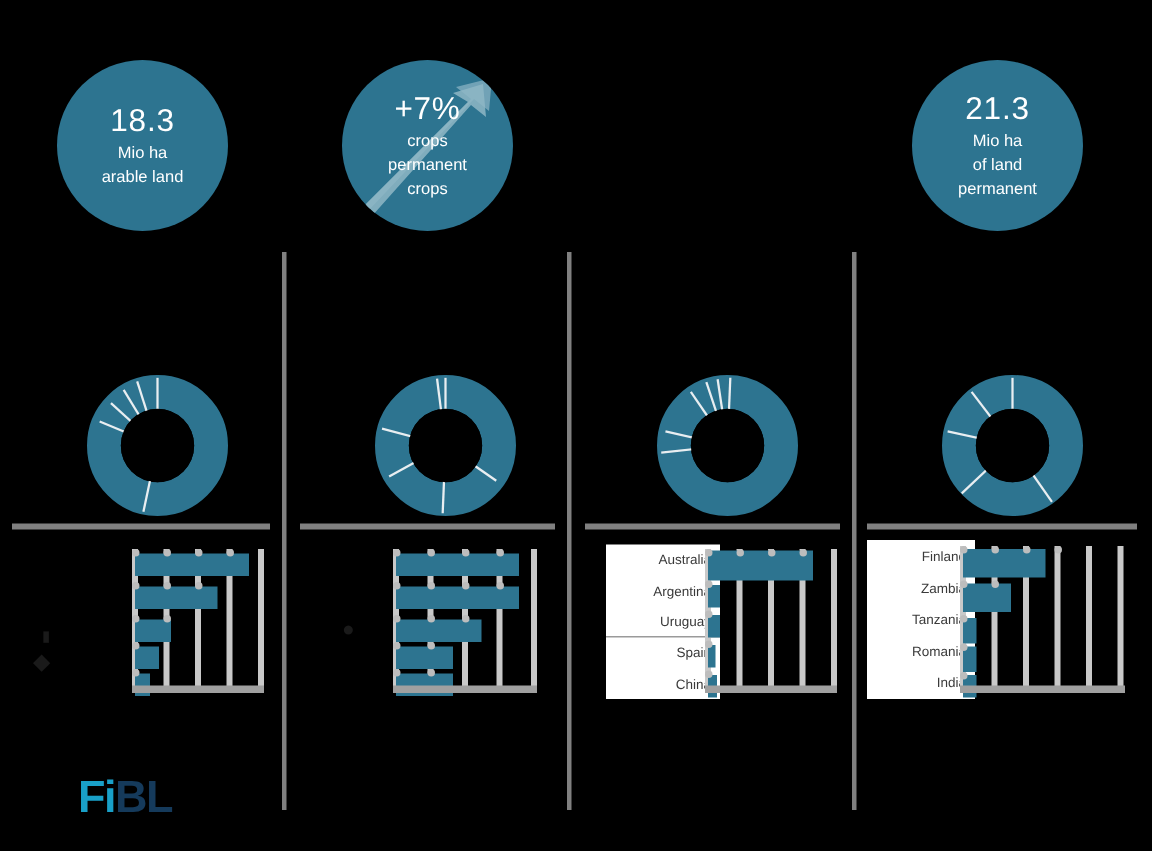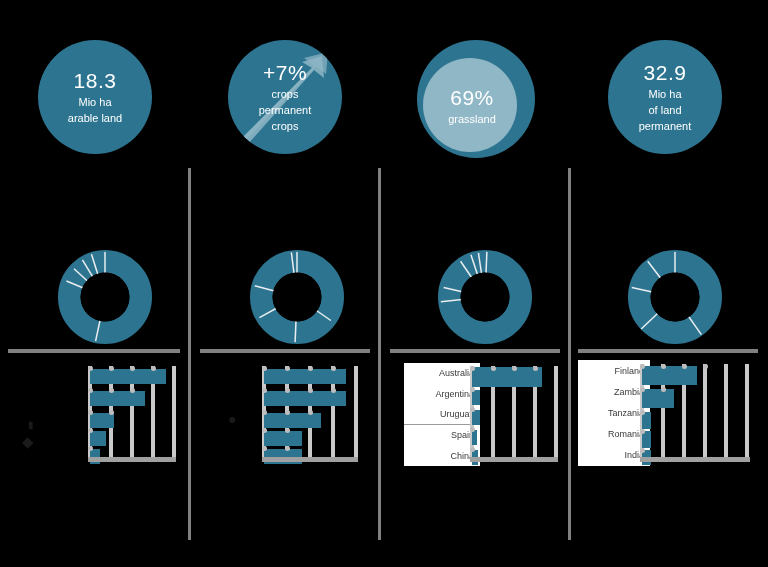--- a/index.html
+++ b/index.html
@@ -276,25 +276,20 @@
     <div class="bardot" style="left:0px;top:44px"></div>
     <div class="bardot" style="left:23px;top:44px"></div>
     <div class="bardot" style="left:46px;top:44px"></div>
     <div class="bardot" style="left:0px;top:62px"></div>
     <div class="bardot" style="left:23px;top:62px"></div>
     <div class="bardot" style="left:0px;top:80px"></div>
     <div class="bardot" style="left:23px;top:80px"></div>
     <div class="baseline"></div>
   </div>
 
-  <div class="circle" style="left:417px;top:40px;width:118px;height:118px">
-    <div class="inner-circle" style="left:6px;top:18px;width:94px;height:94px"></div>
-    <div class="big" style="margin-top:14px;margin-left:-8px">69%</div>
-    <div class="sub" style="margin-left:-8px">grassland</div>
-  </div>
 
   <div class="donut" style="left:438px;top:250px;width:94px;height:94px">
     <svg width="94" height="94" viewBox="0 0 100 100">
       <circle cx="50" cy="50" r="38" fill="none" stroke="#2d7490" stroke-width="24"></circle>
       <g stroke="#e9eef1" stroke-width="1.6">
         <line x1="50" y1="50" x2="52" y2="2"></line>
         <line x1="50" y1="50" x2="43" y2="3"></line>
         <line x1="50" y1="50" x2="35" y2="5"></line>
         <line x1="50" y1="50" x2="24" y2="12"></line>
         <line x1="50" y1="50" x2="6" y2="40"></line>
@@ -330,21 +325,21 @@
     <div class="bardot" style="left:42px;top:0px"></div>
     <div class="bardot" style="left:63px;top:0px"></div>
     <div class="bardot" style="left:0px;top:21px"></div>
     <div class="bardot" style="left:0px;top:41px"></div>
     <div class="bardot" style="left:0px;top:61px"></div>
     <div class="bardot" style="left:0px;top:81px"></div>
     <div class="baseline"></div>
   </div>
 
   <div class="circle" style="left:608px;top:40px;width:114px;height:114px">
-    <div class="big">32.9</div>
+    <div class="big">21.3</div>
     <div class="sub">Mio ha</div>
     <div class="sub">of land</div>
     <div class="sub">permanent</div>
   </div>
 
   <div class="donut" style="left:628px;top:250px;width:94px;height:94px">
     <svg width="94" height="94" viewBox="0 0 100 100">
       <circle cx="50" cy="50" r="38" fill="none" stroke="#2d7490" stroke-width="24"></circle>
       <g stroke="#e9eef1" stroke-width="1.6">
         <line x1="50" y1="50" x2="50" y2="2"></line>
@@ -384,14 +379,17 @@
     <div class="bardot" style="left:42px;top:0px"></div>
     <div class="bardot" style="left:63px;top:0px"></div>
     <div class="bardot" style="left:0px;top:23px"></div>
     <div class="bardot" style="left:21px;top:23px"></div>
     <div class="bardot" style="left:0px;top:46px"></div>
     <div class="bardot" style="left:0px;top:65px"></div>
     <div class="bardot" style="left:0px;top:84px"></div>
     <div class="baseline"></div>
   </div>
 
+  <div class="logo" style="left:52px;top:517px">
+    <span class="fi">Fi</span><span class="bl">BL</span>
+  </div>
 
 </div>
 
 </body></html>

